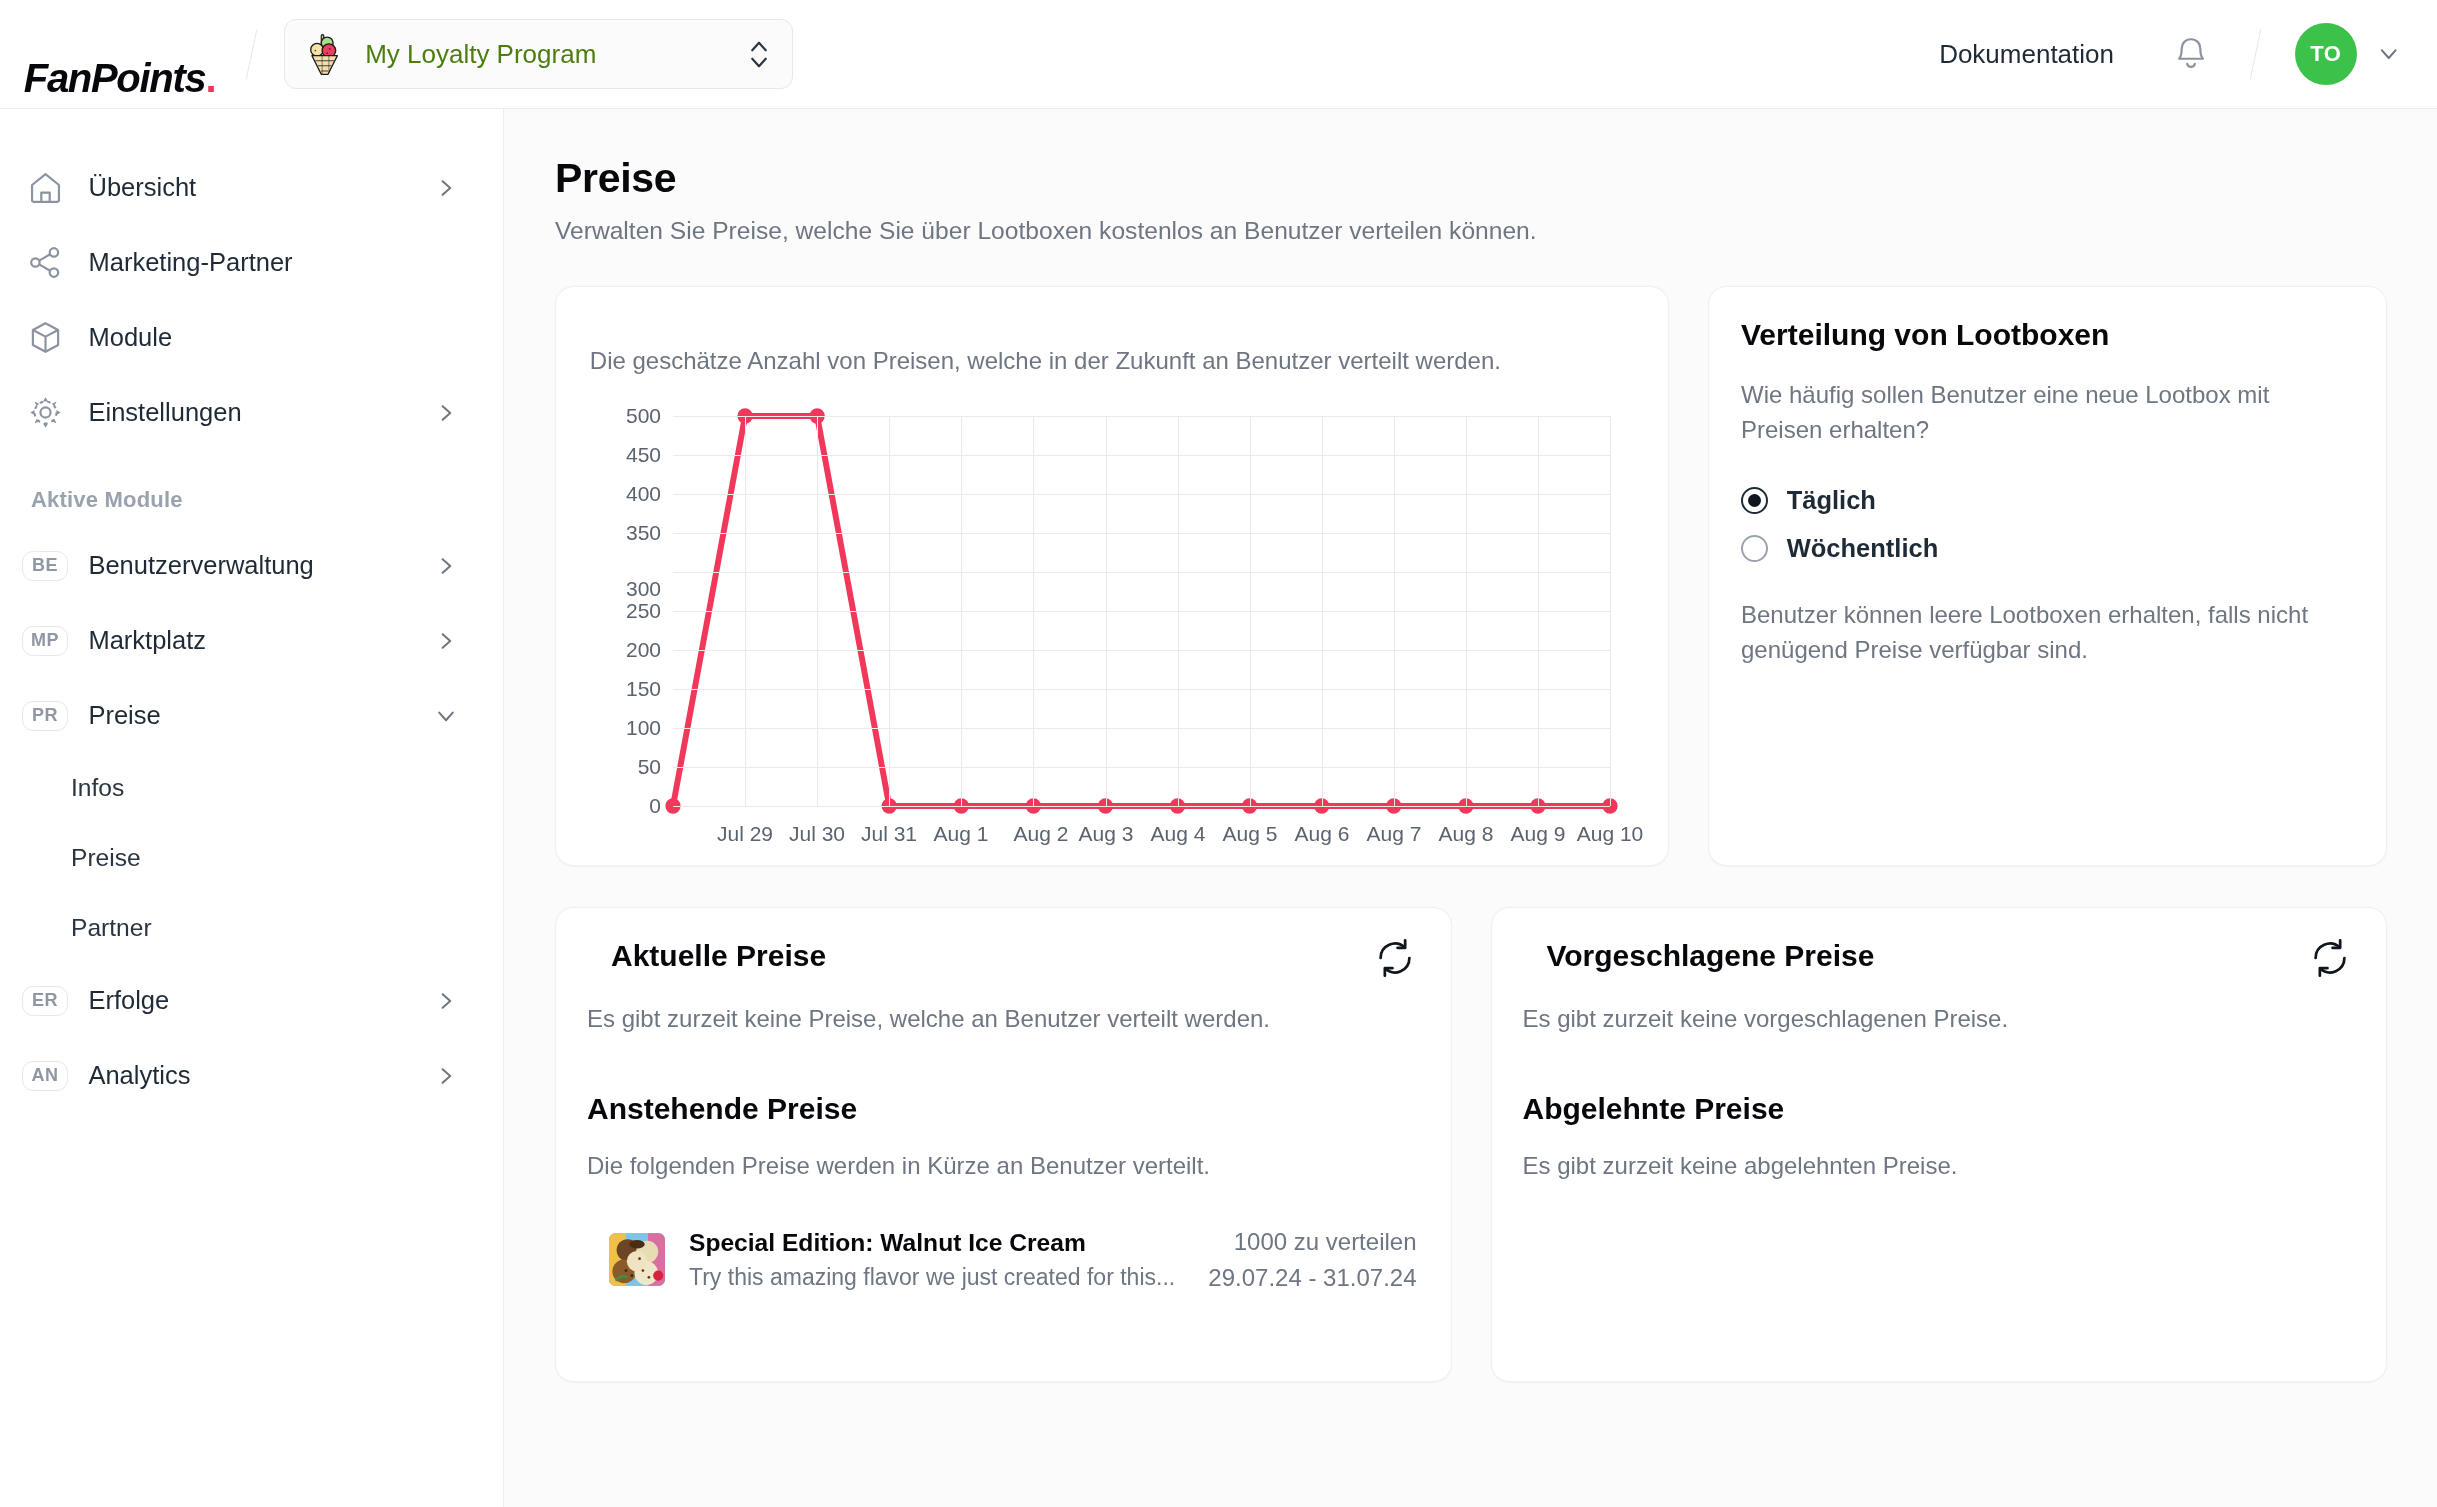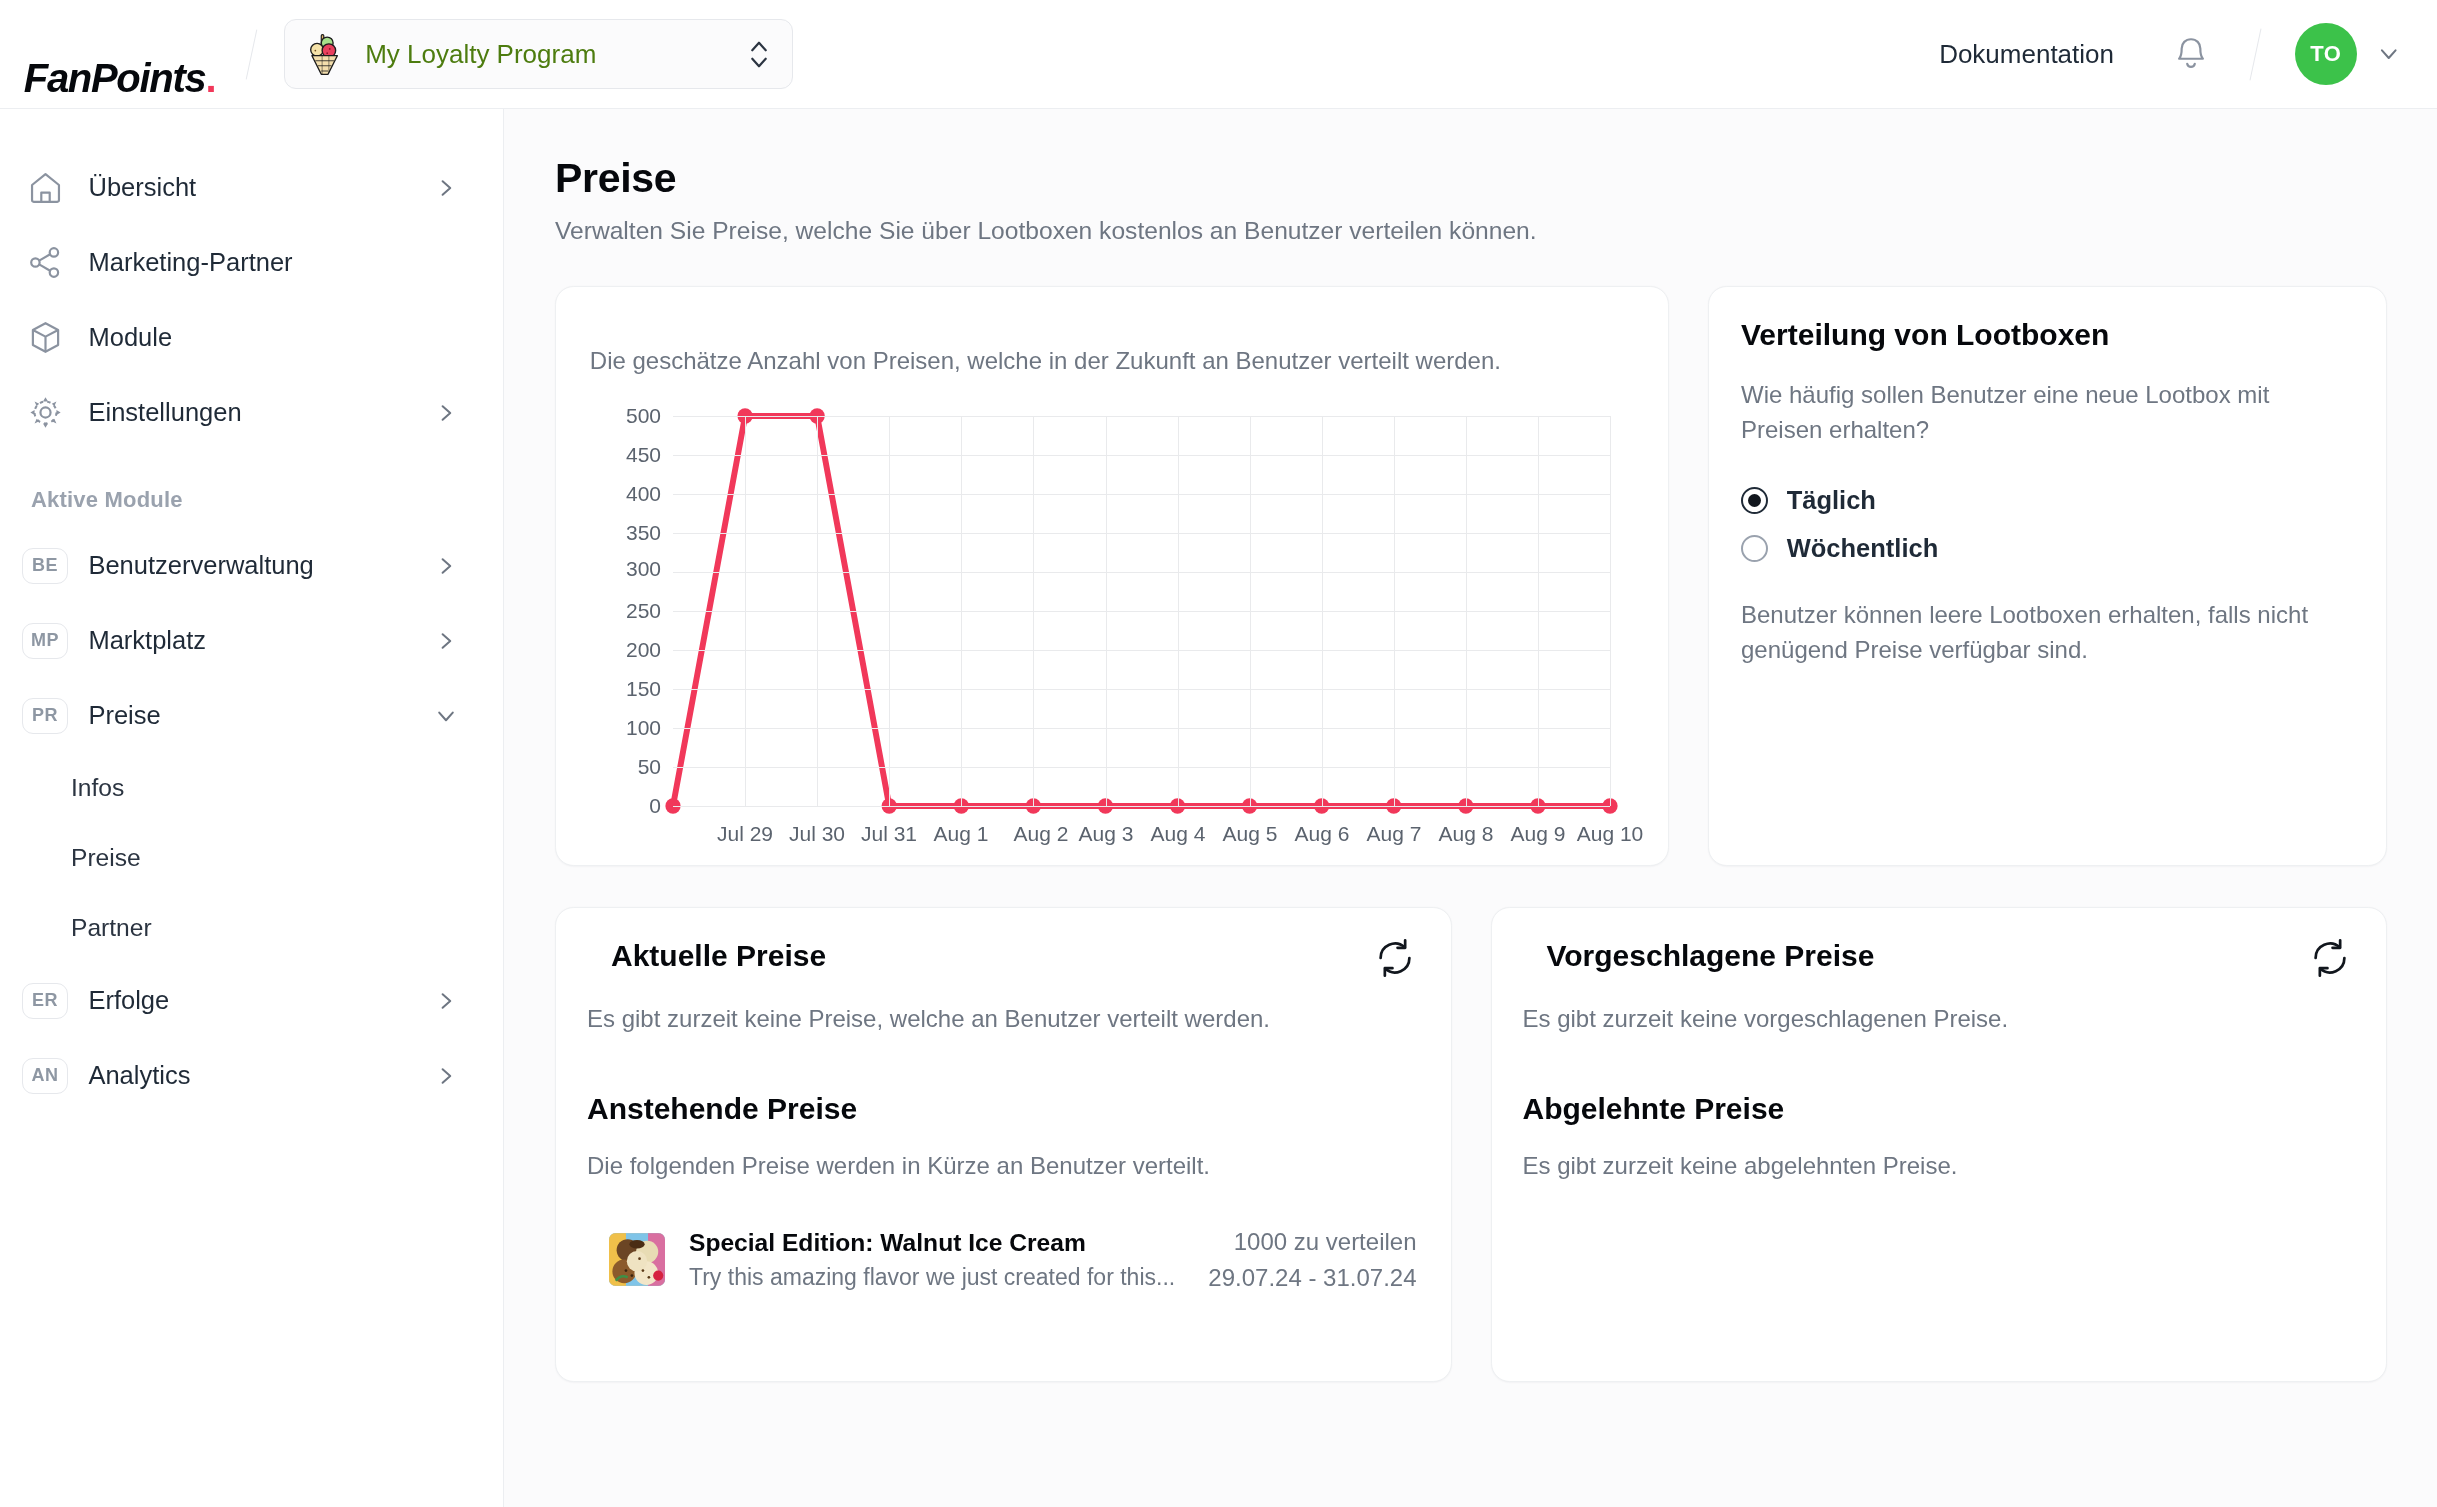--- a/index.html
+++ b/index.html
@@ -85,21 +85,21 @@
   .nav-row .ico { width: 39px; height: 39px; flex: 0 0 39px;
                   display: flex; align-items: center; justify-content: center; }
   .nav-row .lbl { font-size: 25.5px; font-weight: 400; color: #1f2a37; flex: 1; }
   .nav-row .chev { width: 22px; height: 22px; flex: 0 0 22px; }
 
   .section-title {
     font-size: 22px; font-weight: 700; color: #9aa2ae;
     padding: 37px 0 15.3px 31px; letter-spacing: 0.2px;
   }
   .badge {
-    width: 46px; height: 36px; flex: 0 0 46px;
+    width: 46px; height: 30px; flex: 0 0 46px;
     border: 0.8px solid #e6e8ec; border-radius: 11px;
     display: flex; align-items: center; justify-content: center;
     font-size: 18px; font-weight: 600; color: #8e97a3; letter-spacing: 0.4px;
   }
   .nav-row.module { padding-left: 22px; gap: 20.4px; }
   .subitem {
     height: 70px; display: flex; align-items: center;
     padding-left: 71px; font-size: 24.6px; color: #2b3441; cursor: pointer;
   }
 
@@ -355,21 +355,21 @@
         <div class="card-p">Die geschätze Anzahl von Preisen, welche in der Zukunft an Benutzer verteilt werden.</div>
 
         <div class="plot-wrap">
           <div class="y-axis" id="y-axis">
               <div class="y-tick" style="top: 390px;">0</div>
               <div class="y-tick" style="top: 351px;">50</div>
               <div class="y-tick" style="top: 312px;">100</div>
               <div class="y-tick" style="top: 273px;">150</div>
               <div class="y-tick" style="top: 234px;">200</div>
               <div class="y-tick" style="top: 195px;">250</div>
-              <div class="y-tick" style="top: 153px; text-align: right;">300</div>
+              <div class="y-tick" style="top: 173px; text-align: right;">300</div>
               <div class="y-tick" style="top: 117px;">350</div>
               <div class="y-tick" style="top: 78px;">400</div>
               <div class="y-tick" style="top: 39px;">450</div>
               <div class="y-tick" style="top: 0px;">500</div>
             </div>
           <div class="plot" id="plot">
             <svg class="series-svg" id="series-svg" preserveAspectRatio="none" viewBox="0 0 1104 460" width="937" height="390">
                 <polyline points="0,460 84.92307692307693,0 169.84615384615387,0 254.76923076923077,460 339.69230769230774,460 424.61538461538464,460 509.53846153846155,460 594.4615384615385,460 679.3846153846155,460 764.3076923076923,460 849.2307692307693,460 934.1538461538462,460 1019.0769230769231,460 1104,460" fill="none" stroke="#f1385a" stroke-width="7" stroke-linecap="round" stroke-linejoin="round"></polyline>
                 <circle cx="0" cy="460" r="9" fill="#f1385a"></circle>
                 <circle cx="84.92307692307693" cy="0" r="9" fill="#f1385a"></circle>

